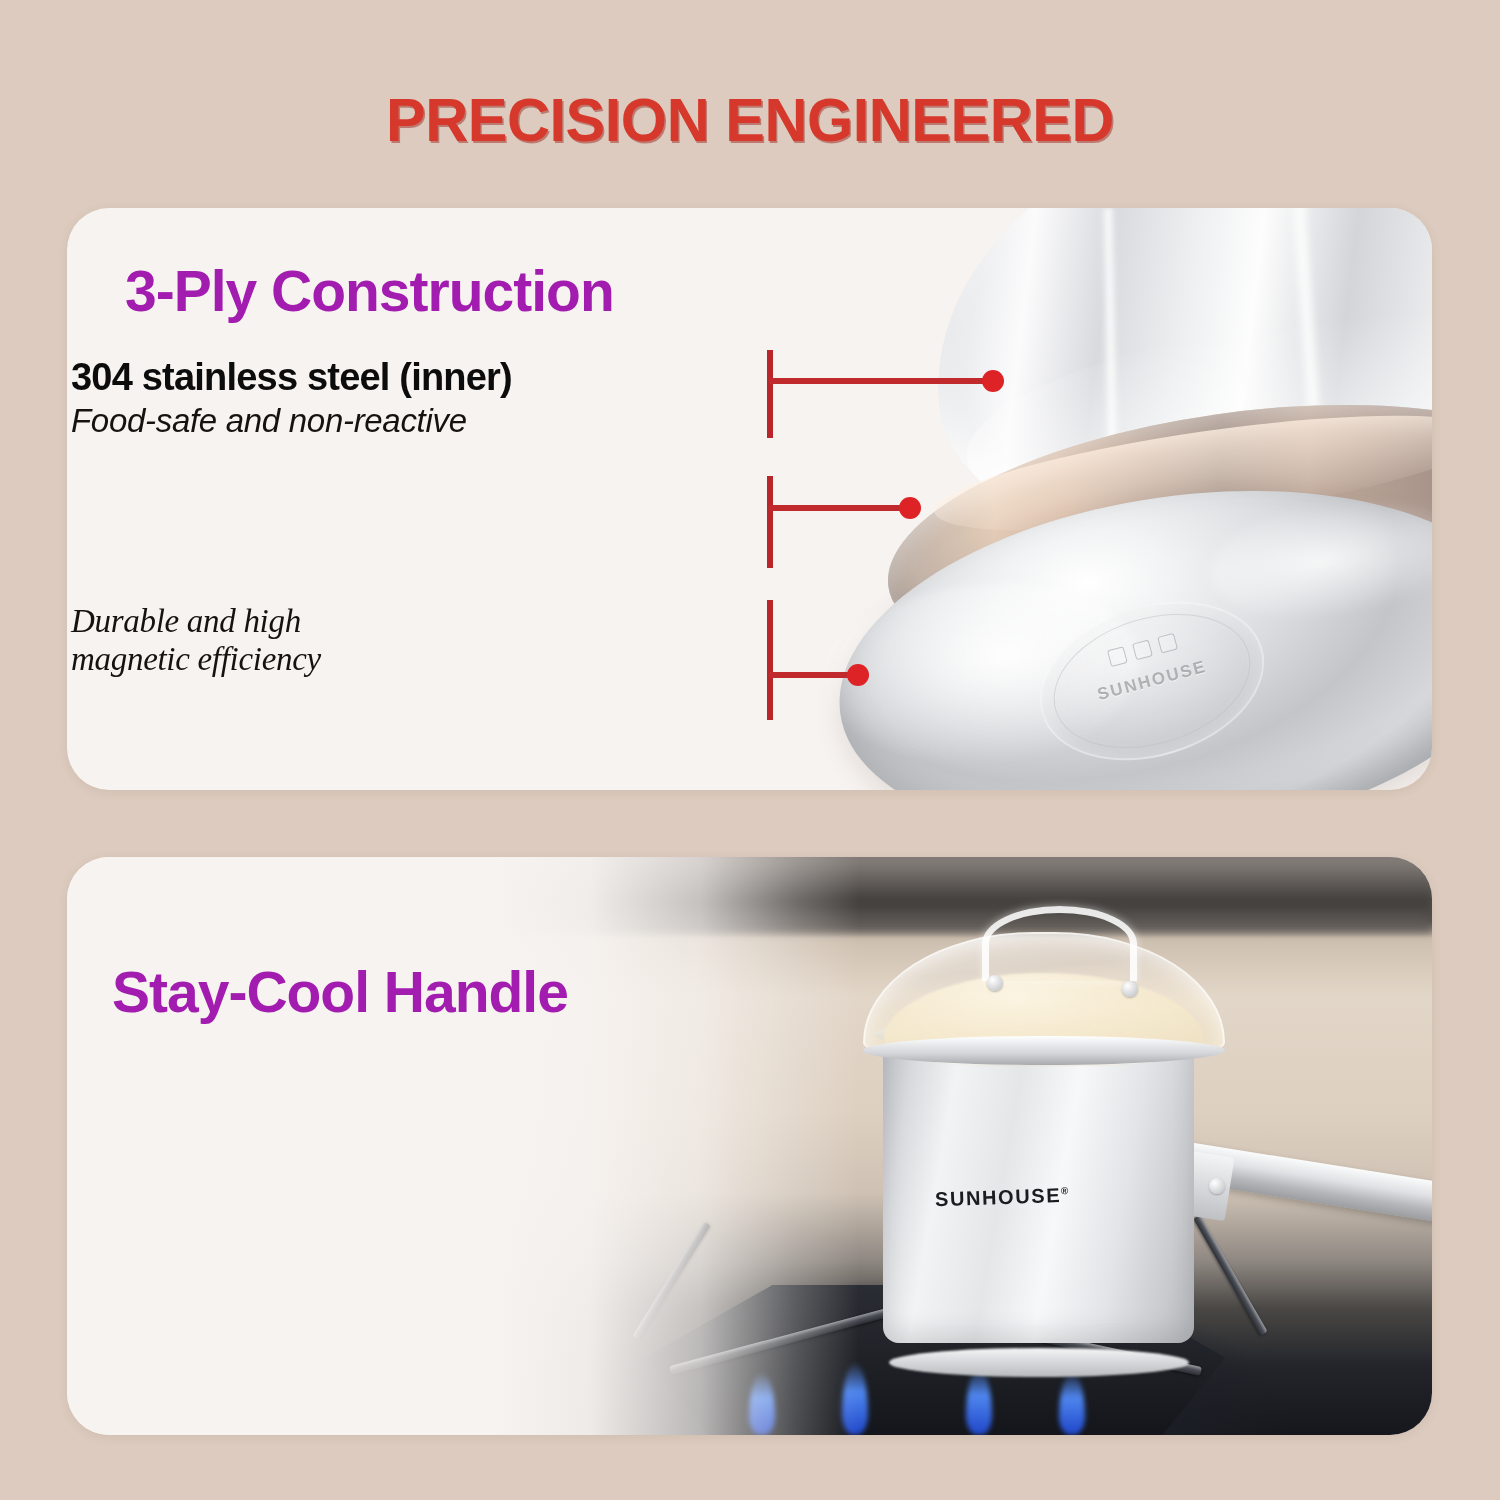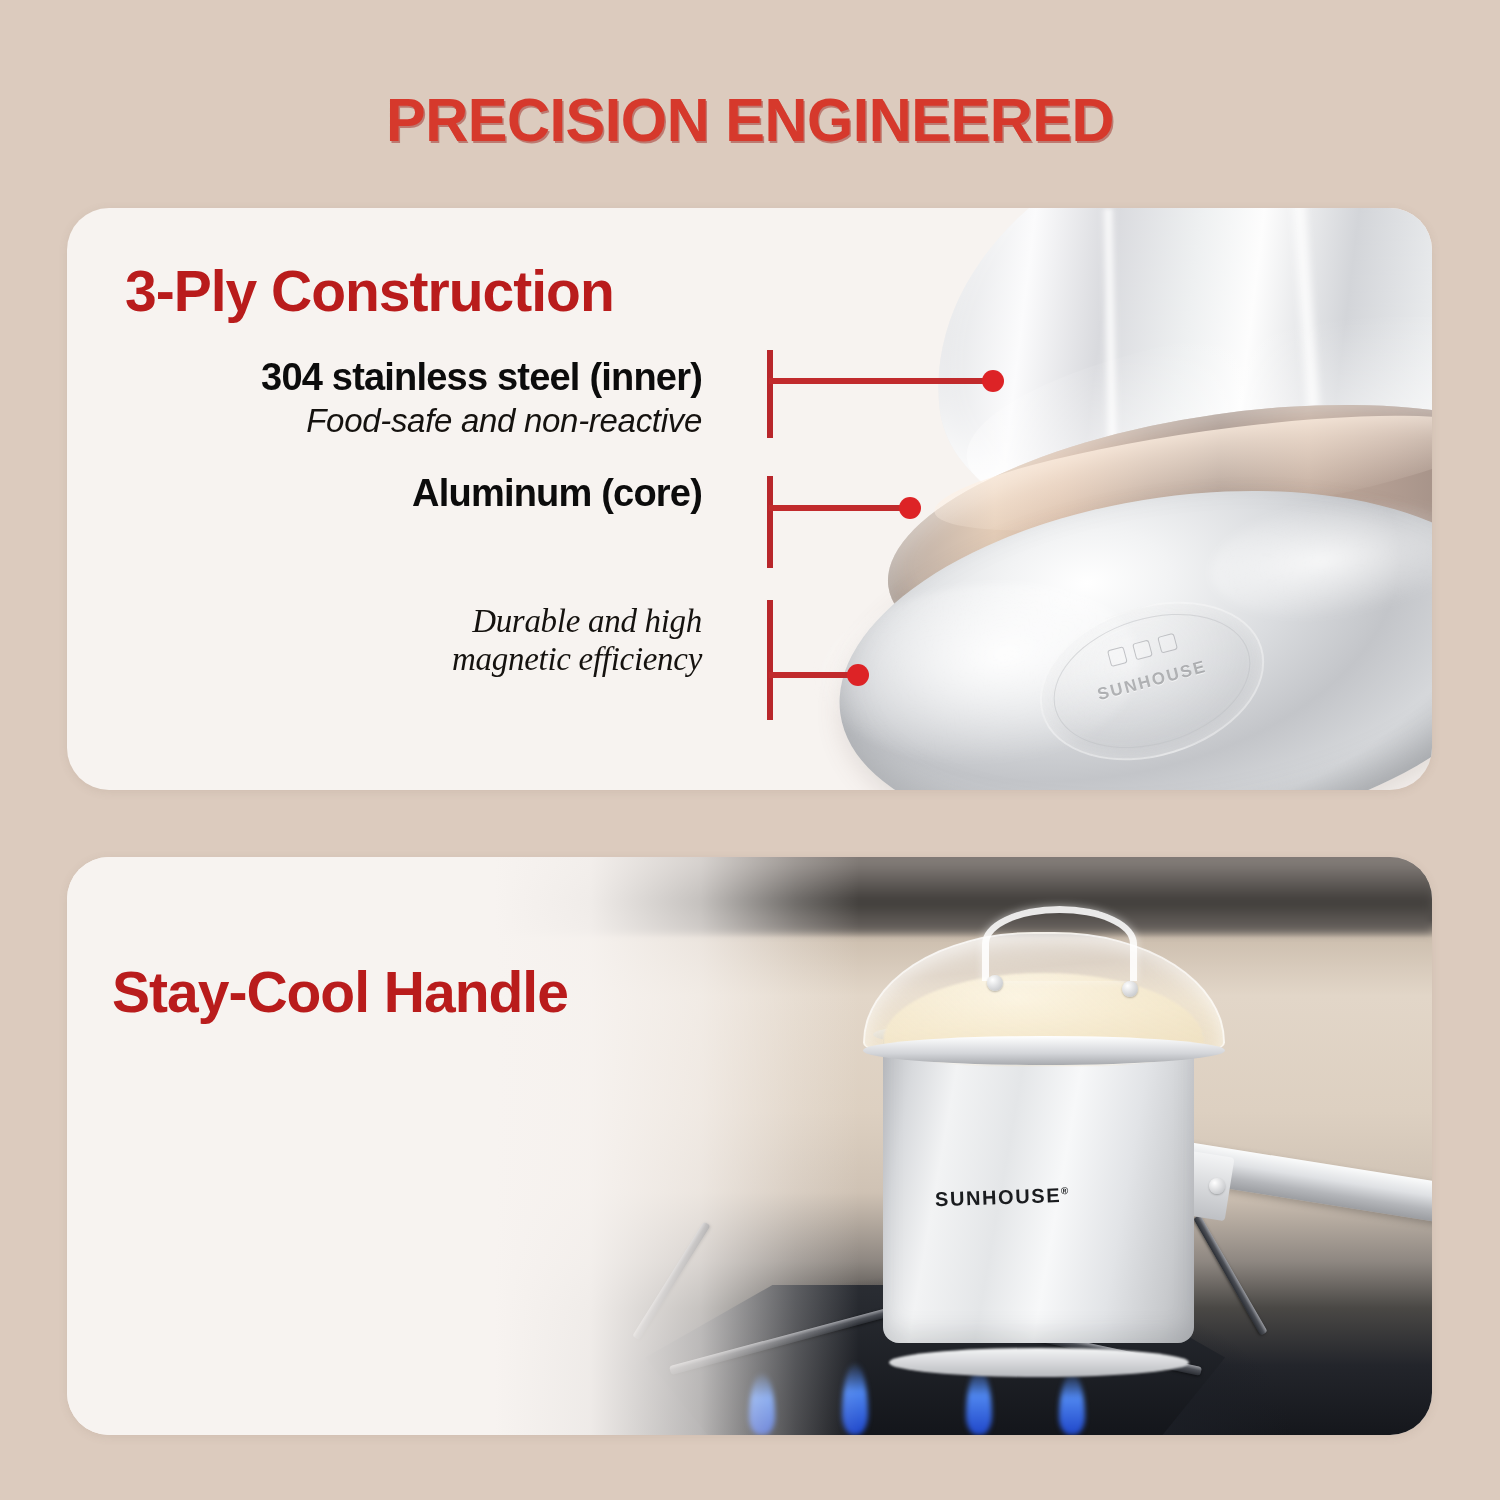--- a/index.html
+++ b/index.html
@@ -32,34 +32,34 @@
     border-radius:42px;
     overflow:hidden;
     box-shadow:0 2px 10px rgba(120,95,80,0.12);
   }
   #card-ply   { left:67px; top:208px;  width:1365px; height:582px; }
   #card-handle{ left:67px; top:857px;  width:1365px; height:578px; }
 
   
   .card-heading {
     position:absolute;
-    color:#b91c1c;
+    color:#a21caf;
     font-weight:bold;
     letter-spacing:-1px;
     white-space:nowrap;
   }
   #ply-heading    { left:58px; top:50px;  font-size:57px; }
   #handle-heading { left:45px; top:102px; font-size:57px; }
 
   
   .layer {
     position:absolute;
-    text-align:right;
+    text-align:left;
     width:620px;
-    left:15px;
+    left:4px;
   }
   .layer-title {
     font-size:38px;
     font-weight:bold;
     color:#0c0c0c;
     letter-spacing:-0.8px;
     line-height:1.12;
     white-space:nowrap;
   }
   .layer-sub {
@@ -440,21 +440,20 @@
   </div>
 
   <div class="card-heading" id="ply-heading">3-Ply Construction</div>
 
   <div class="layer" id="layer-0">
     <div class="layer-title">304 stainless steel (inner)</div>
     <div class="layer-sub">Food-safe and non-reactive</div>
   </div>
 
   <div class="layer" id="layer-1">
-    <div class="layer-title">Aluminum (core)</div>
   </div>
 
   <div class="layer" id="layer-2">
     <div class="layer-sub" style="white-space:pre-line;font-family:Liberation Serif, serif;">Durable and high
 magnetic efficiency</div>
   </div>
 
   <div class="leader" id="leader-0">
     <div class="bar"></div>
       <div class="arm"></div>

